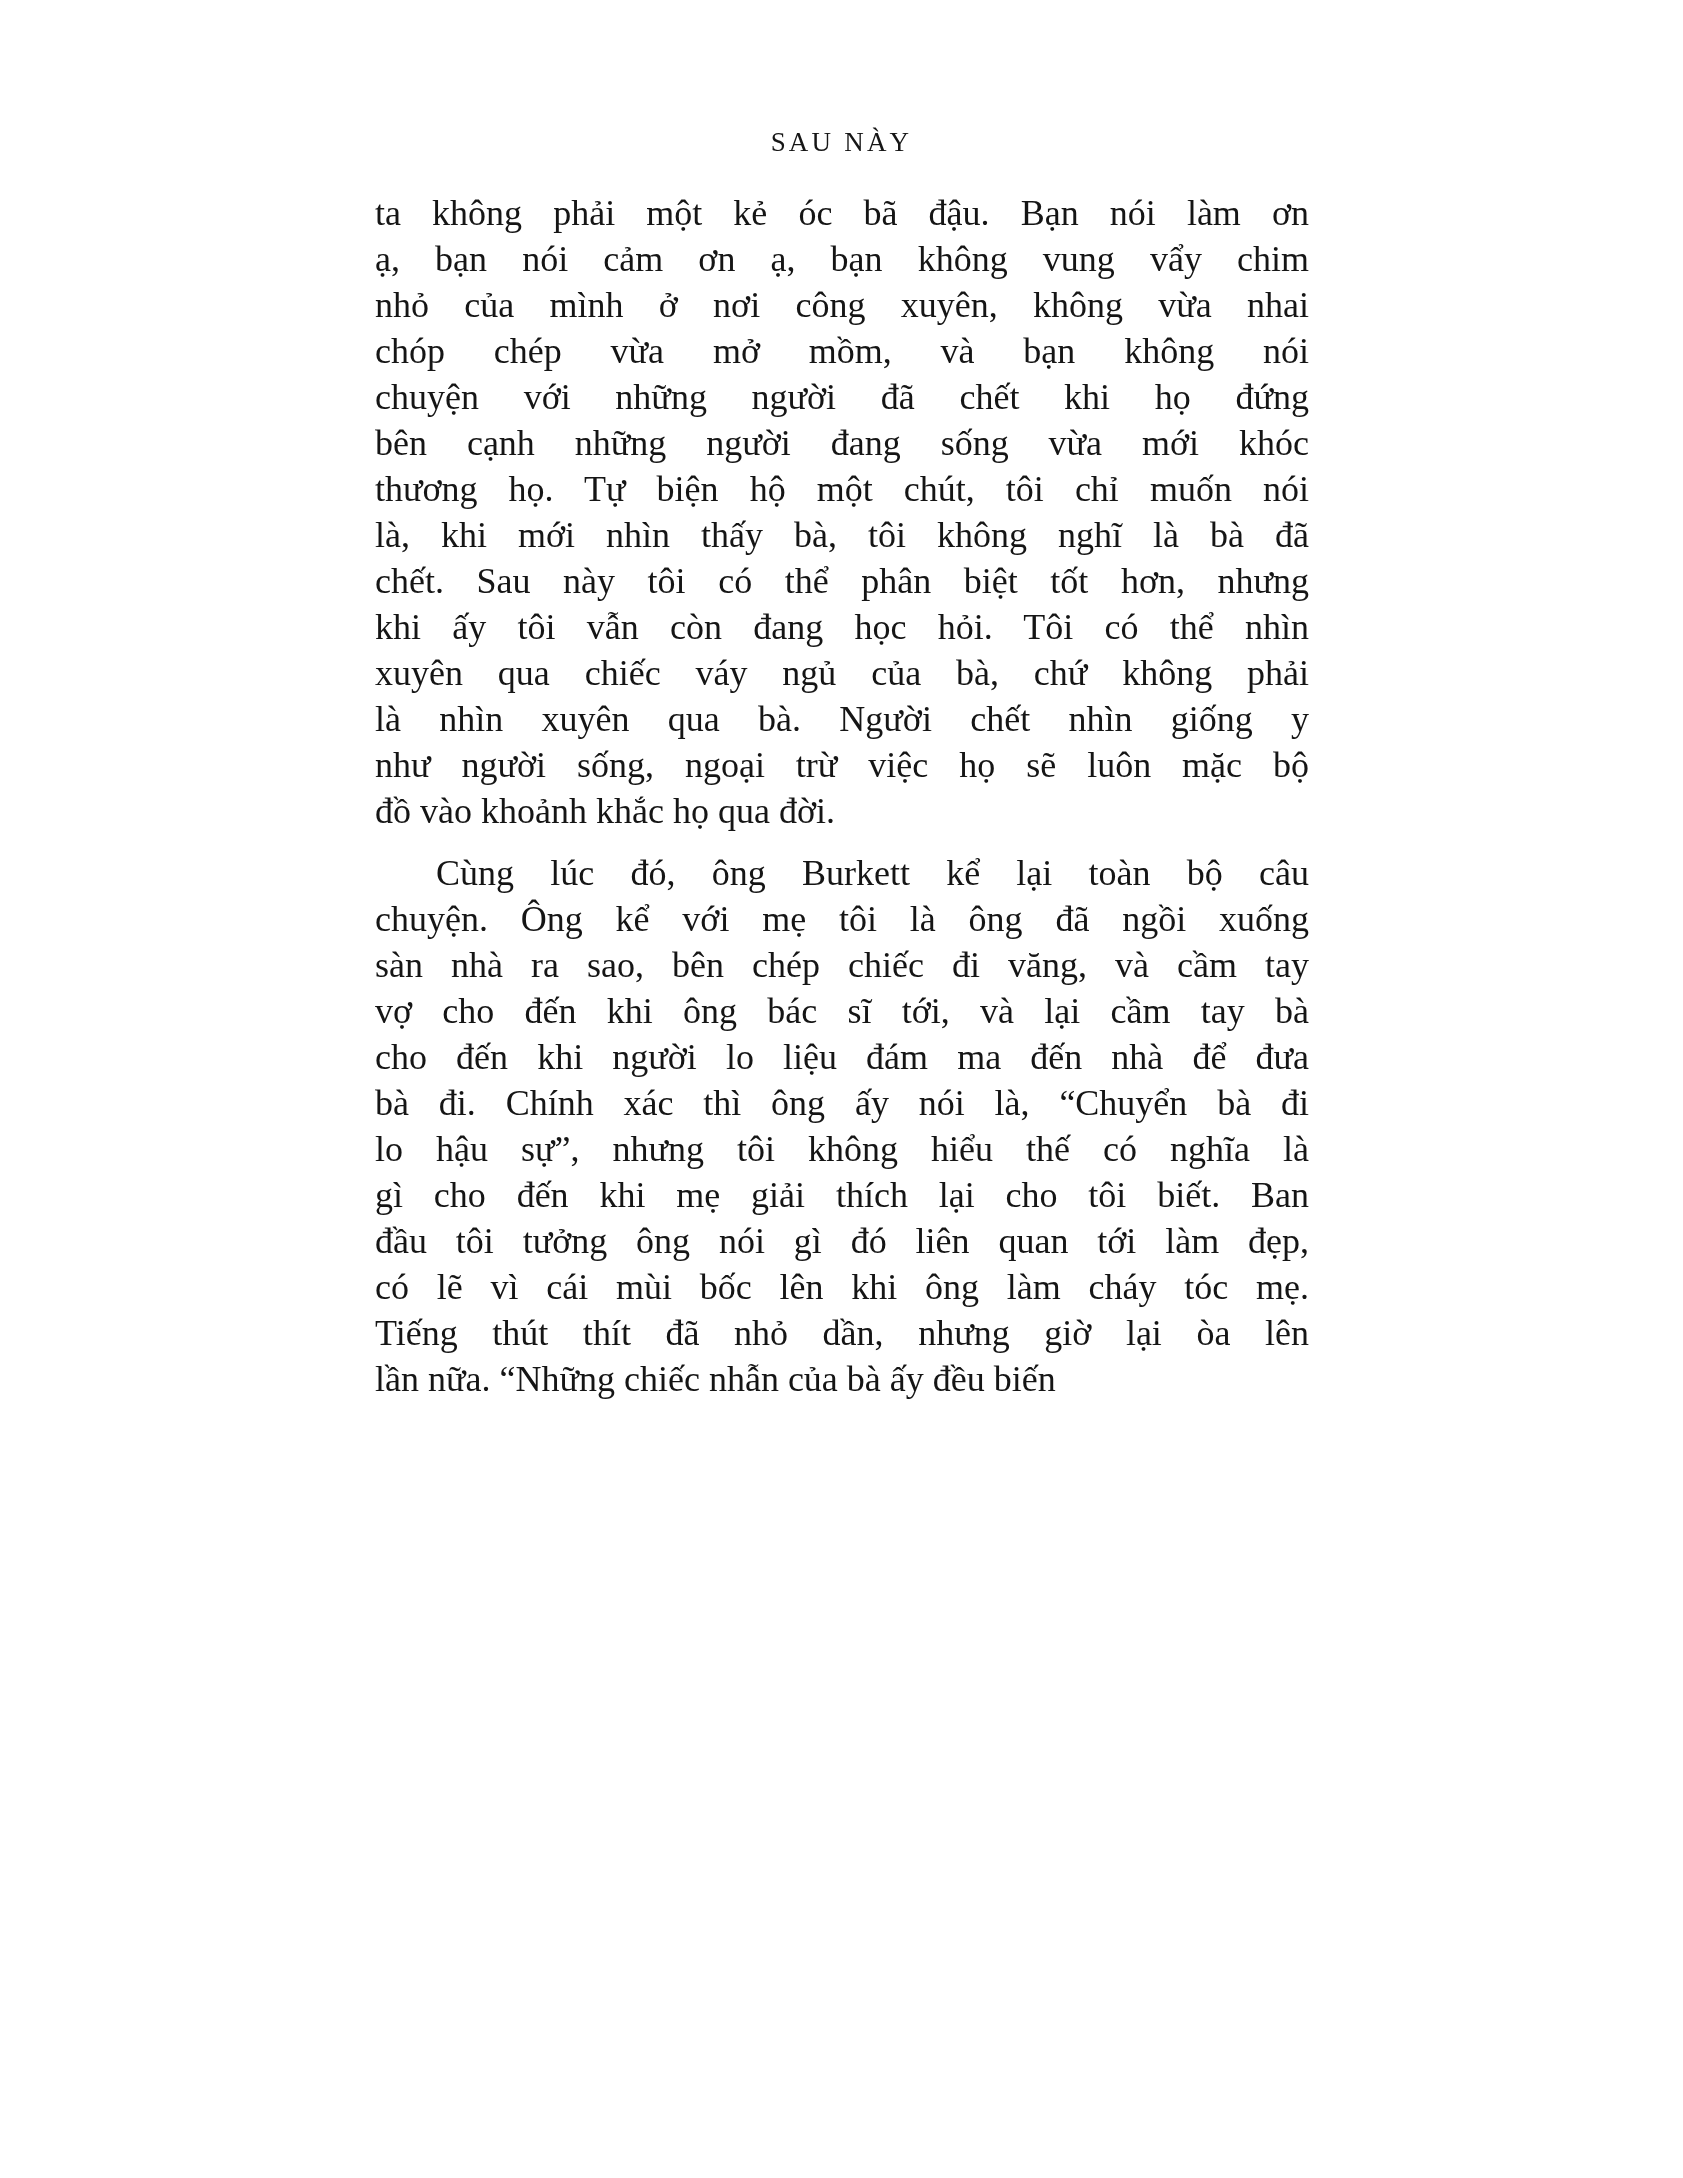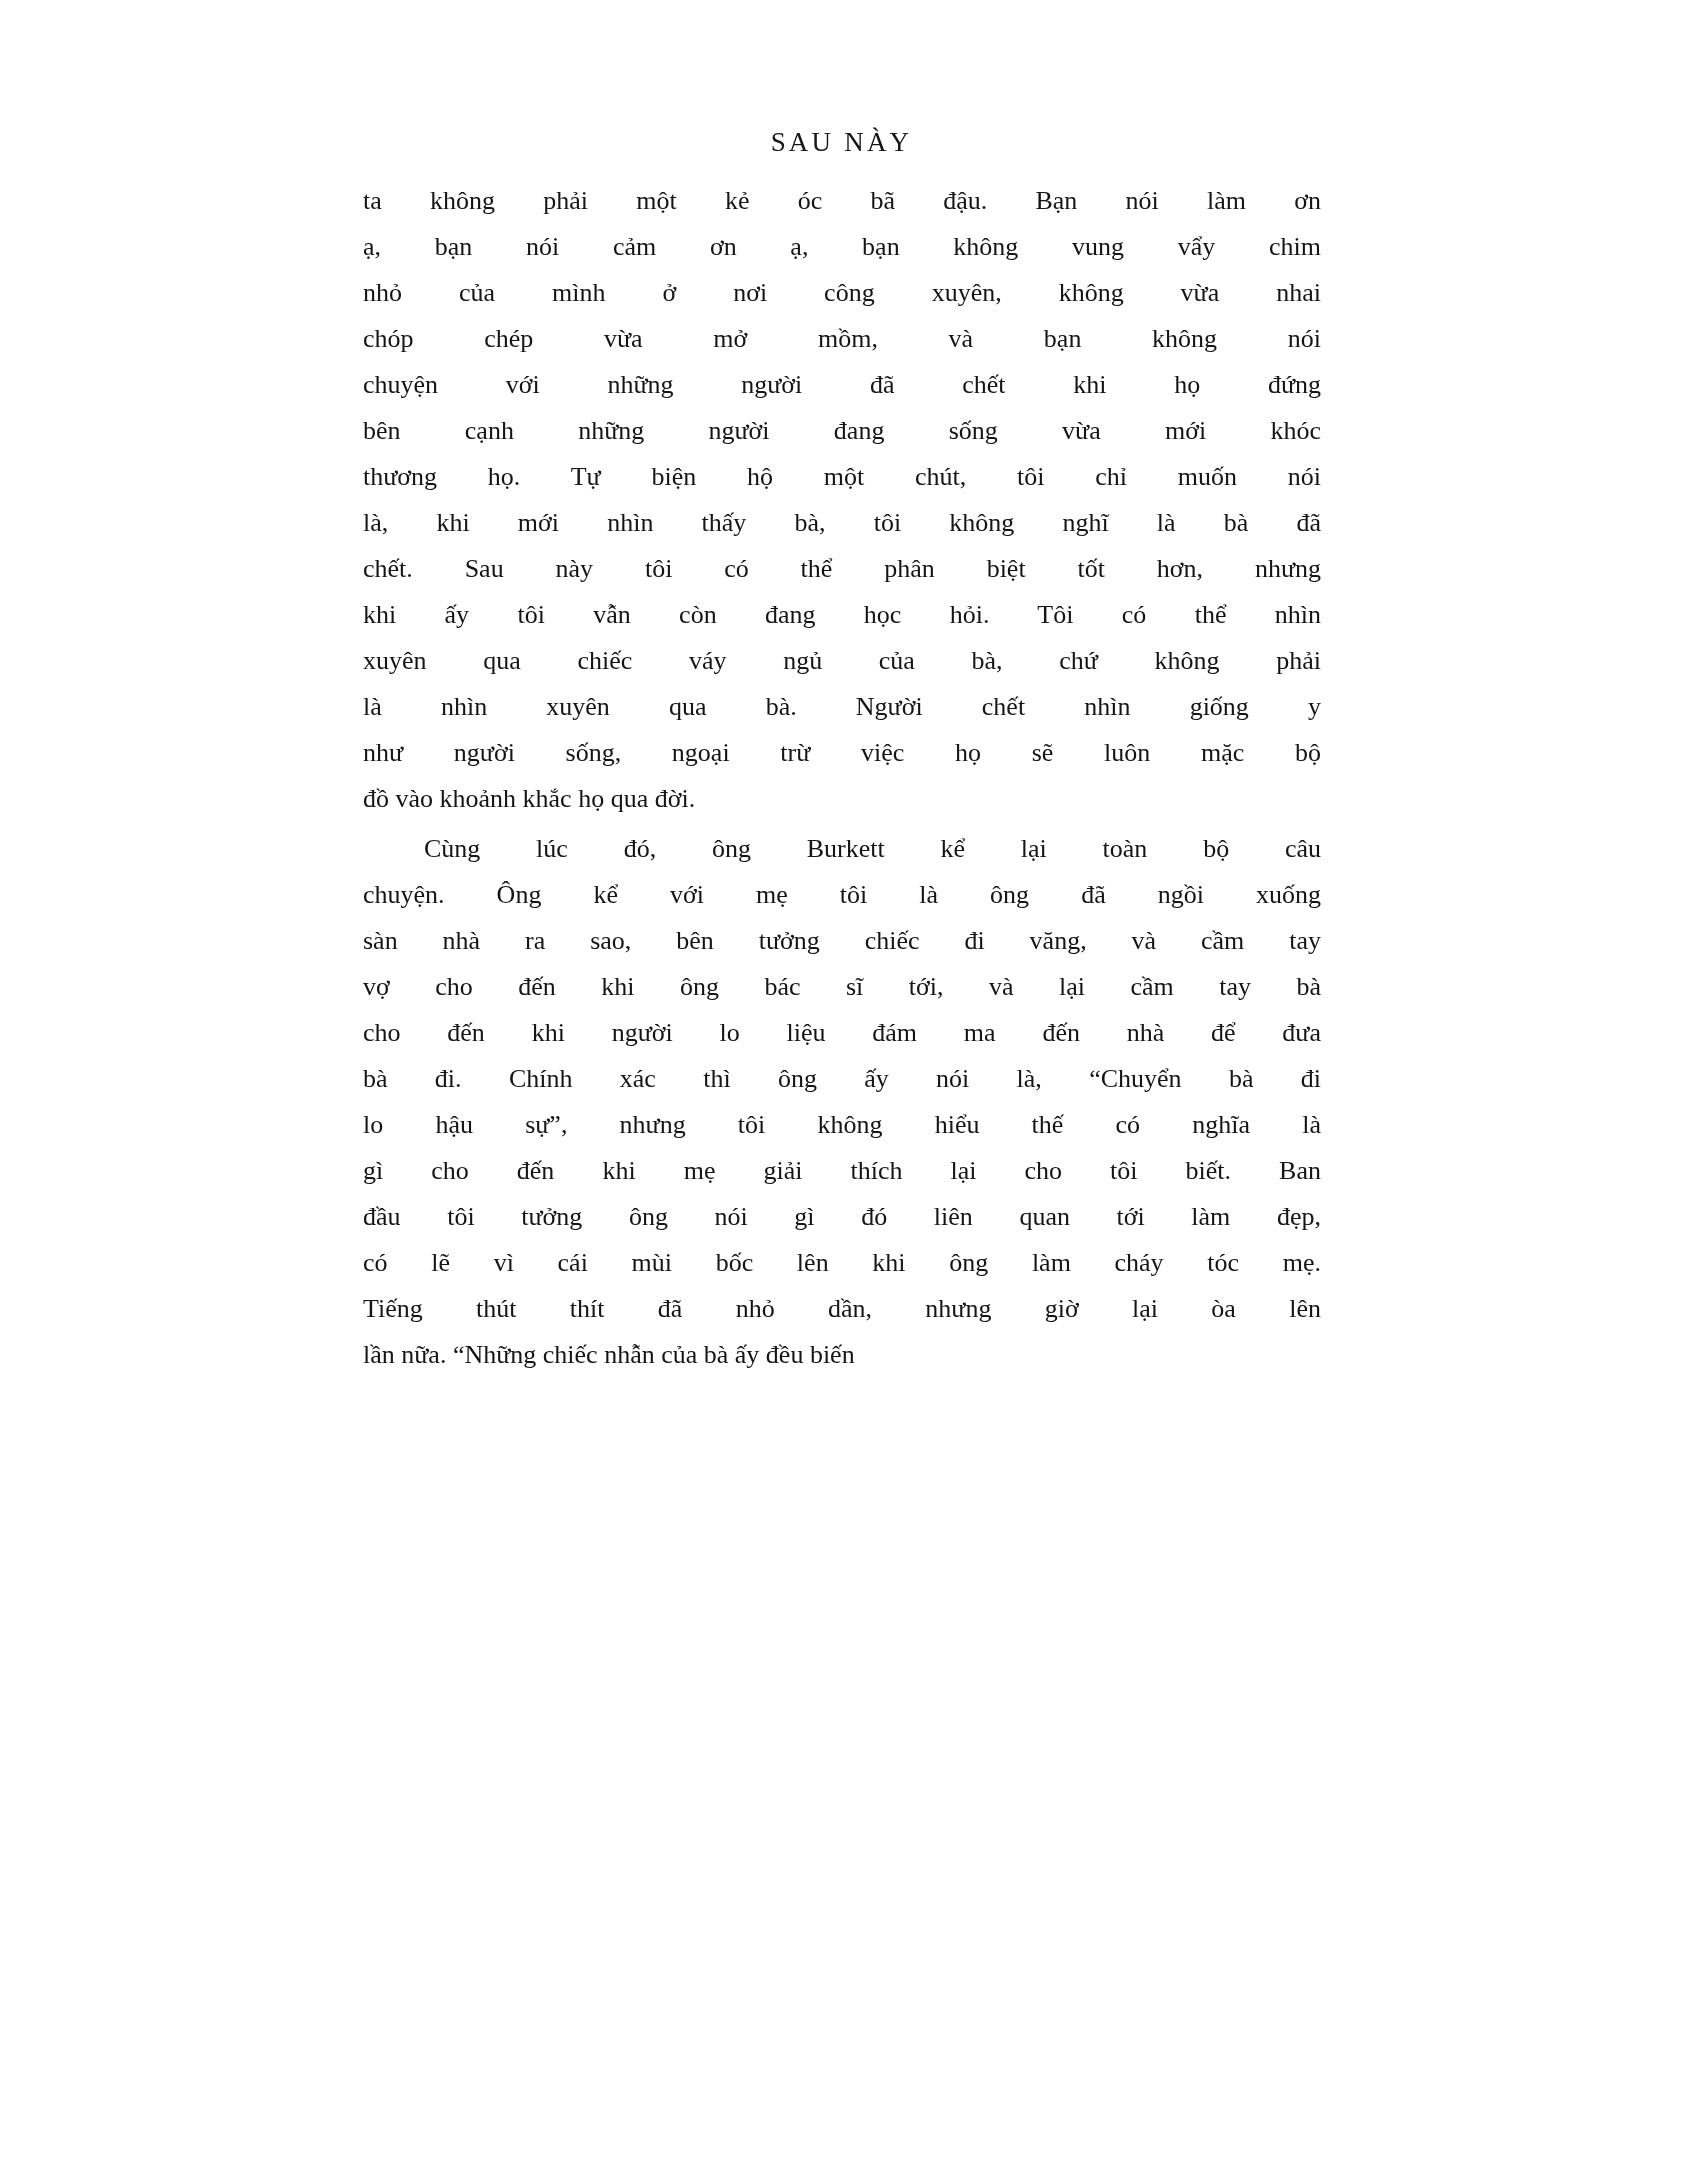--- a/index.html
+++ b/index.html
@@ -34,22 +34,22 @@
 
   
   .textblock {
     position: absolute;
     left: 359px;
     top: 174px;
     width: 966px;
   }
 
   .para {
-    margin: 4px;
-    font-size: 26px;
+    margin: 16px;
+    font-size: 36px;
     line-height: 46px;
     color: #151515;
     text-align: justify;
     text-align-last: left;
     -webkit-hyphens: none;
     hyphens: none;
   }
 
   .para + .para {
     margin-top: 0;
@@ -104,21 +104,21 @@
       <span class="ln">khi ấy tôi vẫn còn đang học hỏi. Tôi có thể nhìn</span>
       <span class="ln">xuyên qua chiếc váy ngủ của bà, chứ không phải</span>
       <span class="ln">là nhìn xuyên qua bà. Người chết nhìn giống y</span>
       <span class="ln">như người sống, ngoại trừ việc họ sẽ luôn mặc bộ</span>
       <span class="ln last">đồ vào khoảnh khắc họ qua đời.</span>
     </p>
 
     <p class="para">
       <span class="ln indent">Cùng lúc đó, ông Burkett kể lại toàn bộ câu</span>
       <span class="ln">chuyện. Ông kể với mẹ tôi là ông đã ngồi xuống</span>
-      <span class="ln">sàn nhà ra sao, bên tưởng chiếc đi văng, và cầm tay</span>
+      <span class="ln">sàn nhà ra sao, bên chép chiếc đi văng, và cầm tay</span>
       <span class="ln">vợ cho đến khi ông bác sĩ tới, và lại cầm tay bà</span>
       <span class="ln">cho đến khi người lo liệu đám ma đến nhà để đưa</span>
       <span class="ln">bà đi. Chính xác thì ông ấy nói là, “Chuyển bà đi</span>
       <span class="ln">lo hậu sự”, nhưng tôi không hiểu thế có nghĩa là</span>
       <span class="ln">gì cho đến khi mẹ giải thích lại cho tôi biết. Ban</span>
       <span class="ln">đầu tôi tưởng ông nói gì đó liên quan tới làm đẹp,</span>
       <span class="ln">có lẽ vì cái mùi bốc lên khi ông làm cháy tóc mẹ.</span>
       <span class="ln">Tiếng thút thít đã nhỏ dần, nhưng giờ lại òa lên</span>
       <span class="ln last">lần nữa. “Những chiếc nhẫn của bà ấy đều biến</span>
     </p>

